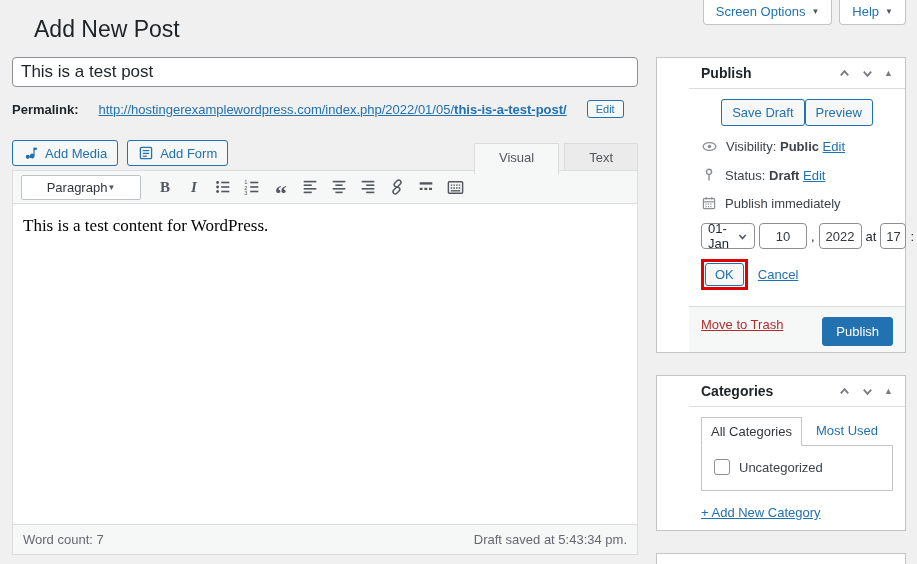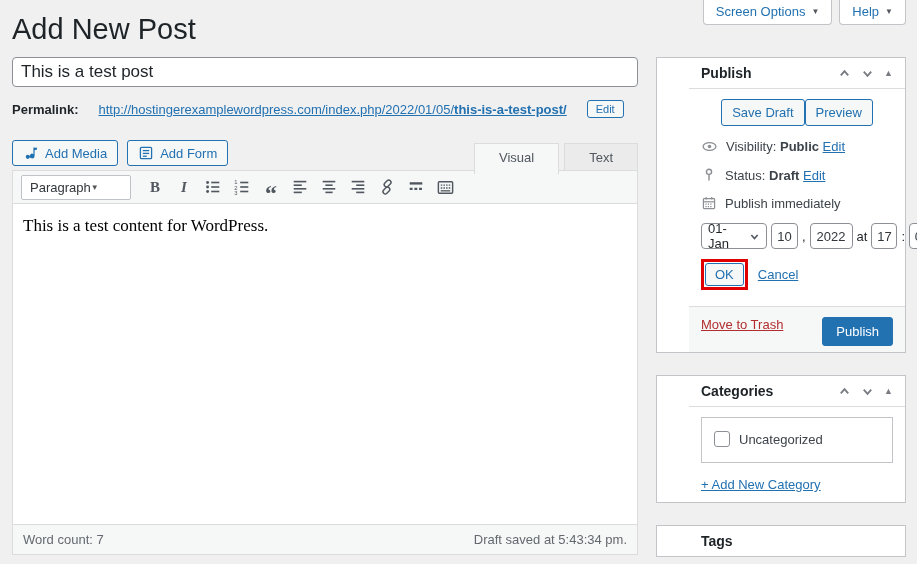--- a/index.html
+++ b/index.html
@@ -10,21 +10,21 @@
   }
   
   .screen-meta { position:absolute; top:0; right:11px; display:flex; gap:7px; }
   .meta-btn {
     background:#fff; border:1px solid #c3c4c7; border-top:none; border-radius:0 0 4px 4px;
     color:#2271b1; font-size:13px; padding:4px 12px 5px; display:flex; align-items:center; gap:6px; cursor:pointer;
   }
   .meta-btn .arrow { font-size:8px; color:#50575e; }
   
   .main { position:absolute; left:12px; top:15px; width:626px; }
-  h1.page-title { font-size:29px; font-weight:400; color:#1d2327; line-height:29px; }
+  h1.page-title { font-size:23px; font-weight:400; color:#1d2327; line-height:29px;margin-left:22px; }
   .title-input {
     margin-top:13px; width:626px; height:30px; background:#fff; border:1px solid #8c8f94;
     border-radius:4px; padding:3px 8px; font-size:17px; color:#1d2327;
     font-family:"Liberation Sans", sans-serif;
   }
   .permalink-row { margin-top:13px; display:flex; align-items:center; gap:20px; }
   .permalink-row b { font-weight:700; }
   .permalink-link { color:#2271b1; text-decoration:underline; }
   .permalink-link .slug { font-weight:700; }
   .btn-small {
@@ -41,22 +41,22 @@
   .ed-tab { font-size:13px; color:#50575e; padding:6px 24px 8px; border:1px solid #dcdcde; border-bottom:none; cursor:pointer; }
   .ed-tab.active { background:#f6f7f7; position:relative; z-index:2; margin-bottom:-1px; }
   .ed-tab.inactive { background:#ebebeb; }
   
   .editor-wrap { margin-top:0; border:1px solid #dcdcde; background:#fff; position:relative; z-index:1; }
   .toolbar {
     background:#f6f7f7; border-bottom:1px solid #dcdcde; padding:4px 8px;
     display:flex; align-items:center; gap:3px; height:33px;
   }
   .para-select {
-    width:110px; height:25px; background:#fff; border:1px solid #bfc3c7; border-radius:2px;
-    display:flex; align-items:center; justify-content:flex-start; padding:0 8px;
+    width:120px; height:25px; background:#fff; border:1px solid #bfc3c7; border-radius:2px;
+    display:flex; align-items:center; justify-content:center; padding:0 8px;
     font-size:13px; color:#32373c; margin-right:8px; cursor:pointer;
   }
   .para-select .sel-arrow { font-size:8px; color:#555; }
   .tb-btn { width:26px; height:24px; display:flex; align-items:center; justify-content:center; cursor:pointer; color:#50575e; }
   .tb-bold { font-weight:800; font-size:15px; font-family:"Liberation Serif", serif; }
   .tb-italic { font-style:italic; font-size:15px; font-family:"Liberation Serif", serif; font-weight:600;}
   .tb-quote { font-family:"Liberation Serif", serif; font-weight:900; font-size:24px; line-height:10px; padding-top:12px; }
   .editor-content {
     height:320px; padding:12px 10px; font-family:"Liberation Serif", serif;
     font-size:17px; color:#000;
@@ -80,27 +80,27 @@
   .btn-secondary {
     background:#f6f7f7; border:1px solid #2271b1; border-radius:3px; color:#2271b1;
     font-size:13px; padding:5px 10px; cursor:pointer;
   }
   .misc-row { display:flex; align-items:center; gap:8px; margin:12px 0; color:#3c434a; font-size:13px; }
   .misc-row b { font-weight:700; }
   .link { color:#2271b1; text-decoration:underline; cursor:pointer; }
   .date-row { display:flex; align-items:center; gap:4px; margin:12px 0 10px; }
   .month-select {
     height:26px; border:1px solid #8c8f94; border-radius:4px; background:#fff;
-    display:flex; align-items:center; gap:20px; padding:0 6px; font-size:13px; cursor:pointer;
+    display:flex; align-items:center; gap:8px; padding:0 6px; font-size:13px; cursor:pointer;
   }
   .date-input {
     height:26px; border:1px solid #8c8f94; border-radius:4px; background:#fff;
     font-size:13px; text-align:center; font-family:"Liberation Sans", sans-serif; color:#32373c;
   }
-  .w-day { width:27px; } .w-year { width:43px; } .w-hm { width:26px; }
+  .w-day { width:48px; } .w-year { width:43px; } .w-hm { width:26px; }
   .okcancel-row { display:flex; align-items:center; gap:10px; margin:2px 0 6px; }
   .red-annotation { border:3px solid #e10000; padding:1px; display:inline-block; }
   .btn-ok {
     background:#f6f7f7; border:1px solid #2271b1; border-radius:3px; color:#2271b1;
     font-size:13px; padding:3px 9px; cursor:pointer;
   }
   .major-actions {
     background:#f6f7f7; border-top:1px solid #dcdcde; padding:10px 12px;
     display:flex; justify-content:space-between; align-items:flex-start; height:46px;
   }
@@ -381,20 +381,24 @@
           </span>
         <span>
             <svg width="13" height="13" viewBox="0 0 14 14" fill="none" stroke="#787c82" stroke-width="2">
               <polyline points="3,5 7,9.5 11,5"></polyline>
             </svg>
           </span>
         <span class="tri">▲</span>
       </span>
     </div>
     <div class="pb-body">
+      <div class="cat-tabs">
+        <span class="cat-tab-active">All Categories</span>
+        <span class="cat-tab-link">Most Used</span>
+      </div>
       <div class="cat-box">
         <div class="cat-item">
           <span class="checkbox"></span>
           <span>Uncategorized</span>
         </div>
       </div>
       <div class="add-cat">
         <span class="link">+ Add New Category</span>
       </div>
     </div>

